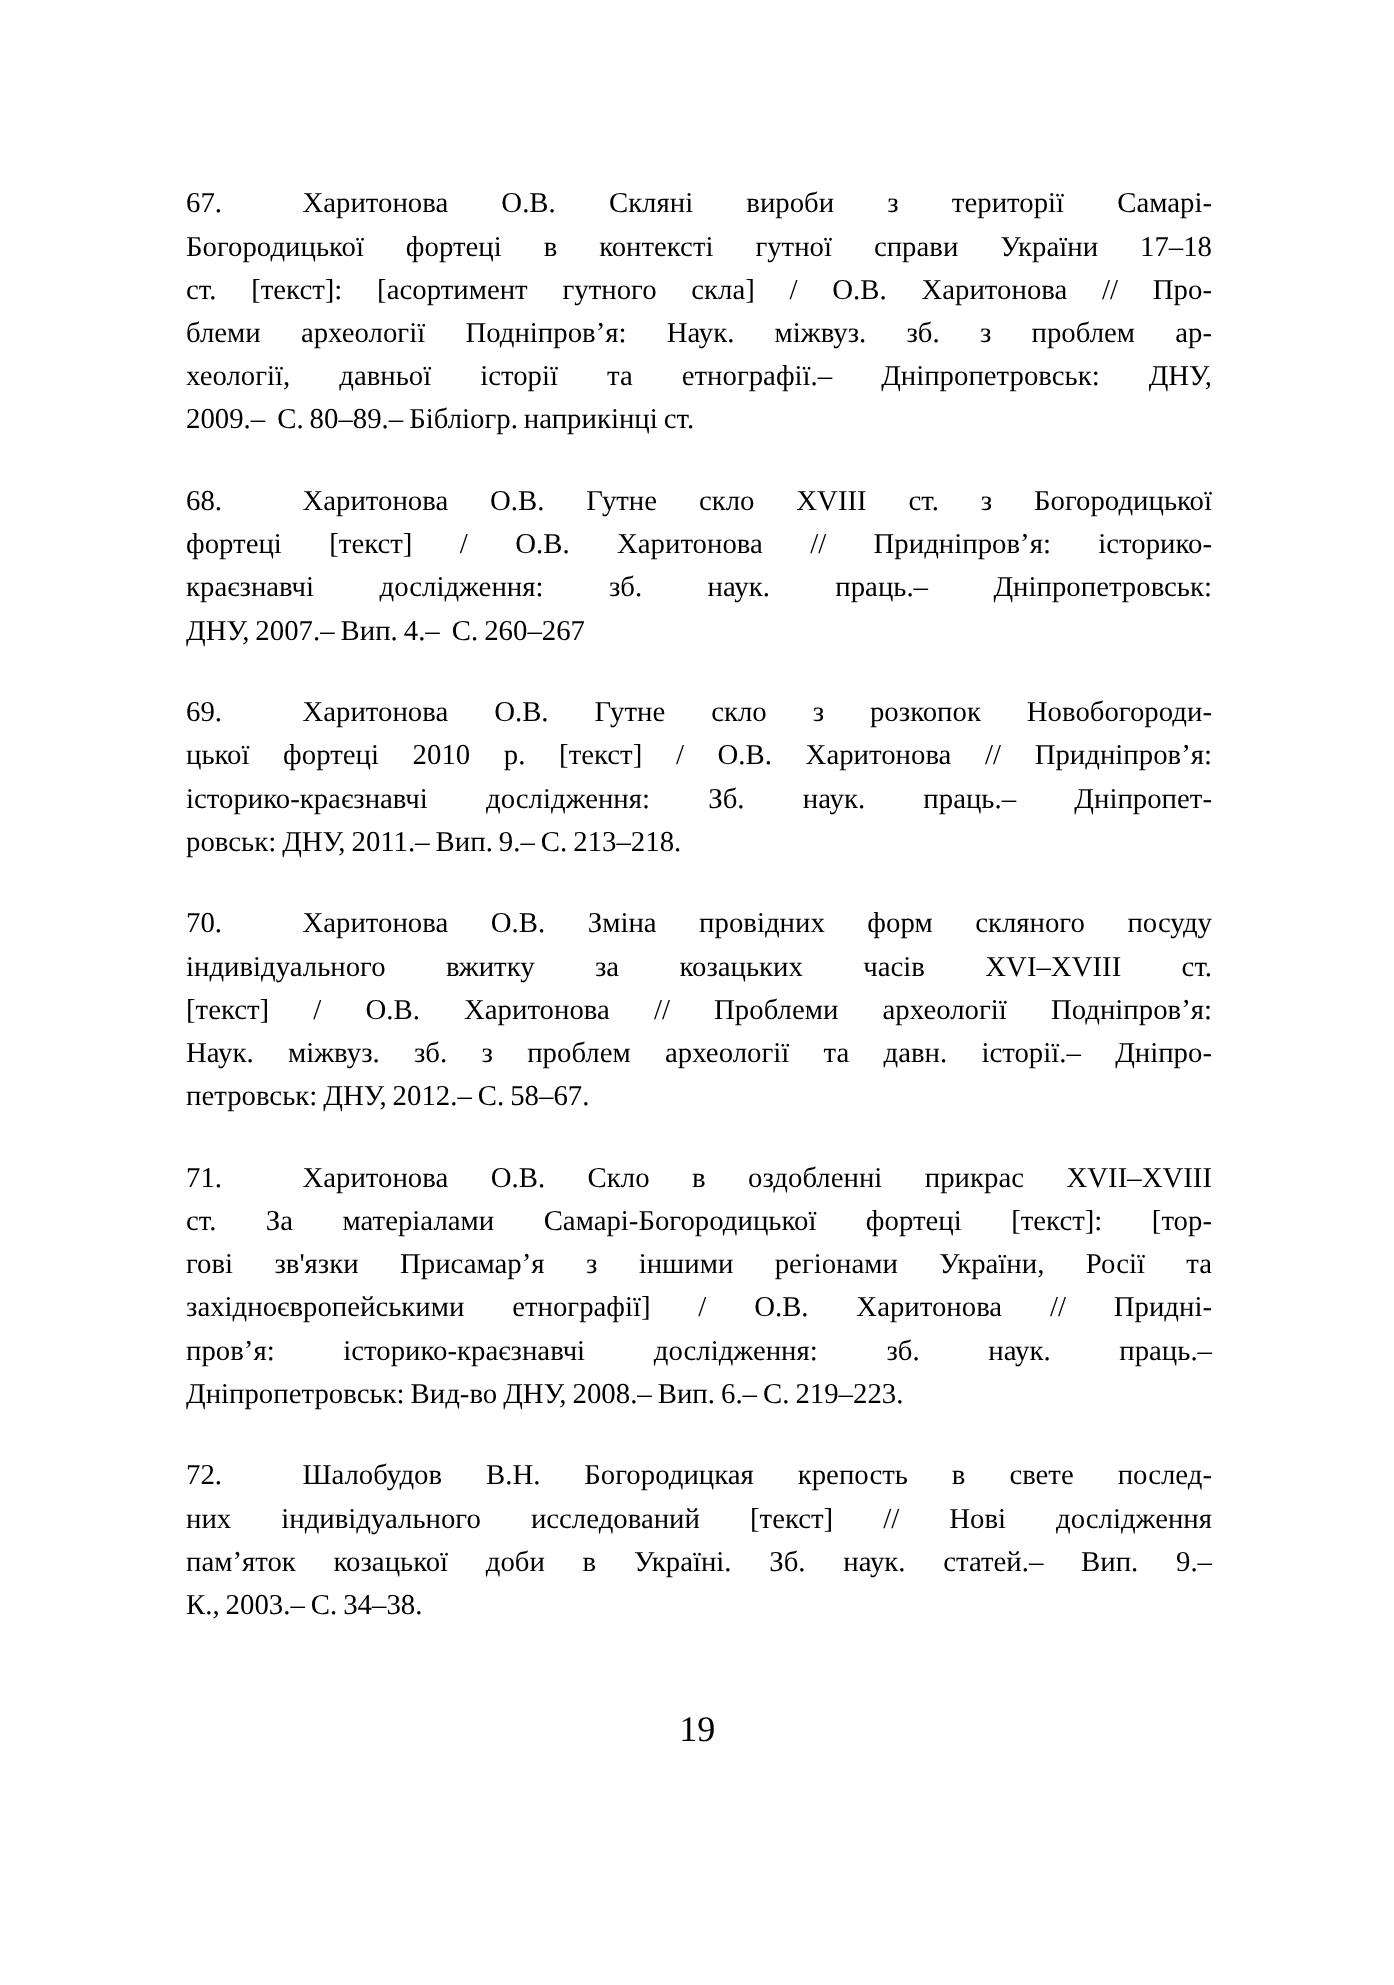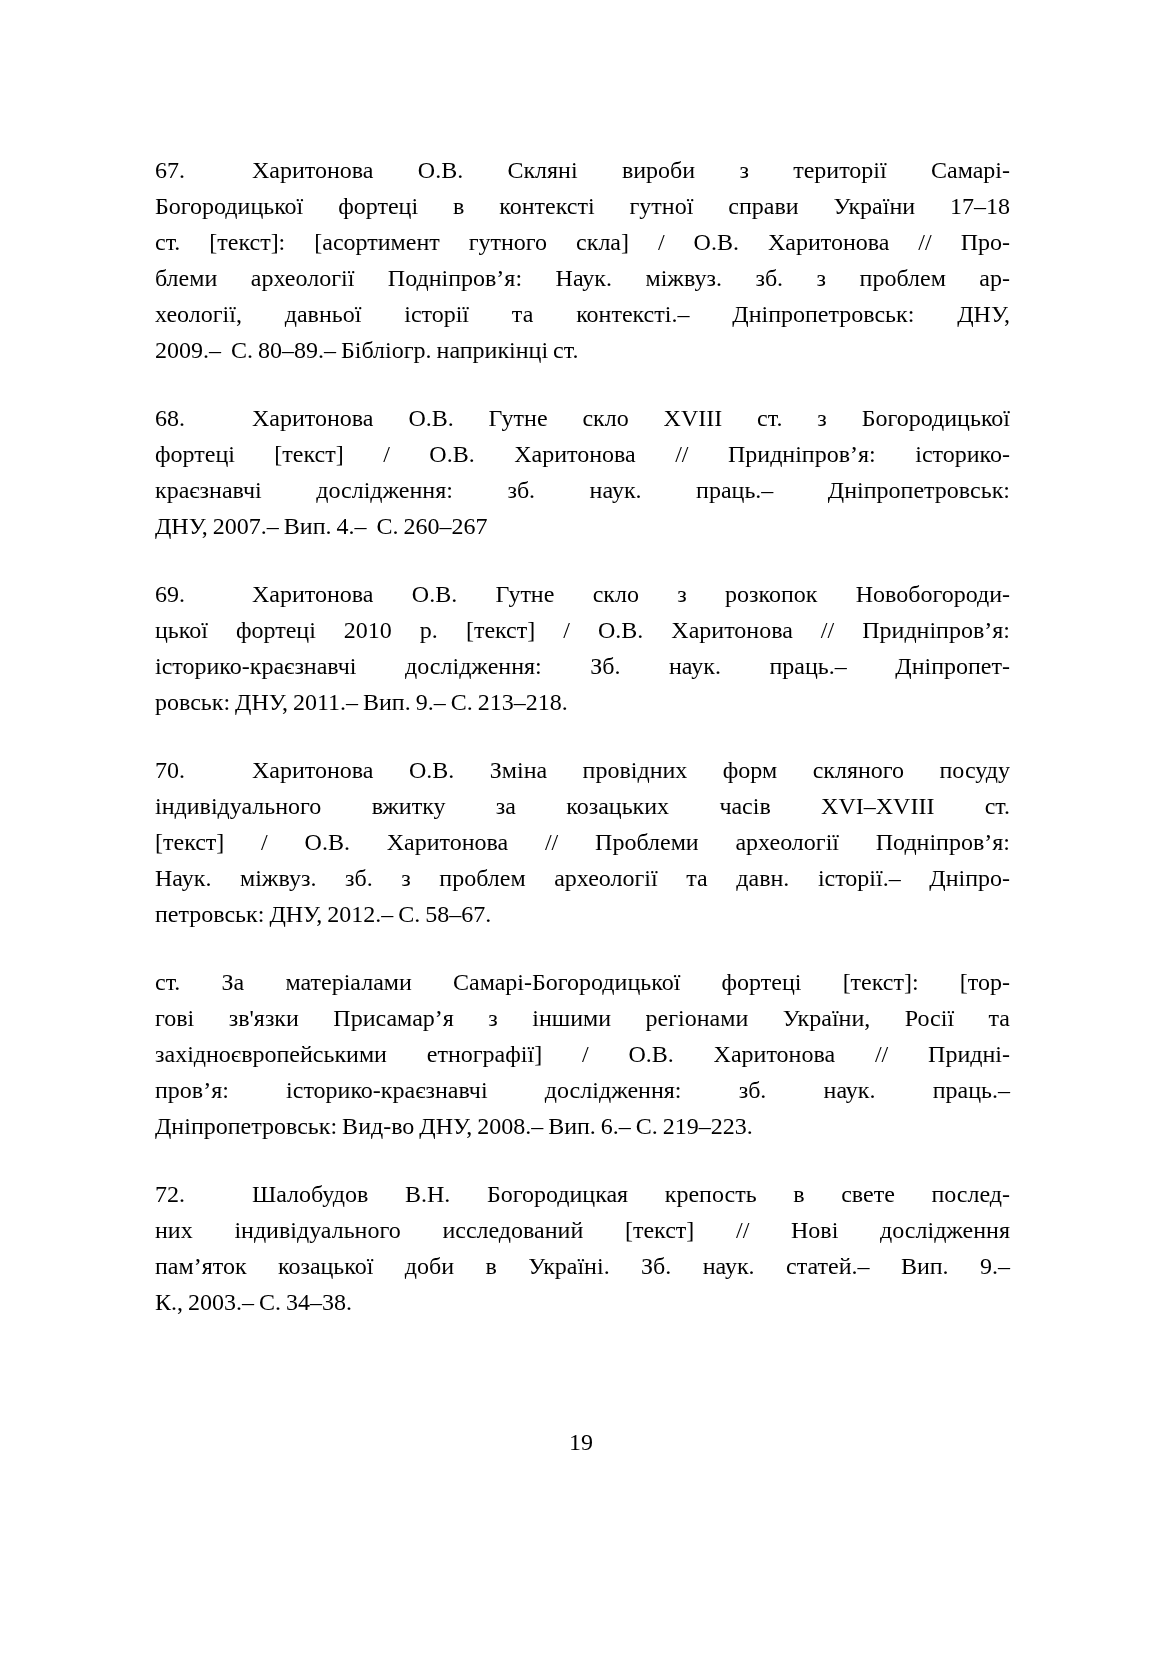--- a/index.html
+++ b/index.html
@@ -42,34 +42,34 @@
   .num {
     display: inline-block;
     width: 97px;
   }
   .page-number {
     position: absolute;
     top: 1424px;
     left: 0;
     width: 100%;
     text-align: center;
-    font-size: 24px;
+    font-size: 30px;
     line-height: 36px;
   }
 </style>
 </head>
 <body>
 
 <div class="text-block">
     <div class="entry">
       <div class="line"><span class="num">67.</span>Харитонова О.В. Скляні вироби з території Самарі-</div>
       <div class="line">Богородицької фортеці в контексті гутної справи України 17–18</div>
       <div class="line">ст. [текст]: [асортимент гутного скла] / О.В. Харитонова // Про-</div>
       <div class="line">блеми археології Подніпров’я: Наук. міжвуз. зб. з проблем ар-</div>
-      <div class="line">хеології, давньої історії та контексті.– Дніпропетровськ: ДНУ,</div>
+      <div class="line">хеології, давньої історії та етнографії.– Дніпропетровськ: ДНУ,</div>
       <div class="line last">2009.–&nbsp; С. 80–89.– Бібліогр. наприкінці ст.</div>
     </div>
     <div class="entry">
       <div class="line"><span class="num">68.</span>Харитонова О.В. Гутне скло XVIII ст. з Богородицької</div>
       <div class="line">фортеці [текст] / О.В. Харитонова // Придніпров’я: історико-</div>
       <div class="line">краєзнавчі дослідження: зб. наук. праць.– Дніпропетровськ:</div>
       <div class="line last">ДНУ, 2007.– Вип. 4.–&nbsp; С. 260–267</div>
     </div>
     <div class="entry">
       <div class="line"><span class="num">69.</span>Харитонова О.В. Гутне скло з розкопок Новобогороди-</div>
@@ -78,20 +78,21 @@
       <div class="line last">ровськ: ДНУ, 2011.– Вип. 9.– С. 213–218.</div>
     </div>
     <div class="entry">
       <div class="line"><span class="num">70.</span>Харитонова О.В. Зміна провідних форм скляного посуду</div>
       <div class="line">індивідуального вжитку за козацьких часів XVI–XVIII ст.</div>
       <div class="line">[текст] / О.В. Харитонова // Проблеми археології Подніпров’я:</div>
       <div class="line">Наук. міжвуз. зб. з проблем археології та давн. історії.– Дніпро-</div>
       <div class="line last">петровськ: ДНУ, 2012.– С. 58–67.</div>
     </div>
     <div class="entry">
+      <div class="line"><span class="num">71.</span>Харитонова О.В. Скло в оздобленні прикрас XVII–XVIII</div>
       <div class="line">ст. За матеріалами Самарі-Богородицької фортеці [текст]: [тор-</div>
       <div class="line">гові зв'язки Присамар’я з іншими регіонами України, Росії та</div>
       <div class="line">західноєвропейськими етнографії] / О.В. Харитонова // Придні-</div>
       <div class="line">пров’я: історико-краєзнавчі дослідження: зб. наук. праць.–</div>
       <div class="line last">Дніпропетровськ: Вид-во ДНУ, 2008.– Вип. 6.– С. 219–223.</div>
     </div>
     <div class="entry">
       <div class="line"><span class="num">72.</span>Шалобудов В.Н. Богородицкая крепость в свете послед-</div>
       <div class="line">них індивідуального исследований [текст] // Нові дослідження</div>
       <div class="line">пам’яток козацької доби в Україні. Зб. наук. статей.– Вип. 9.–</div>

